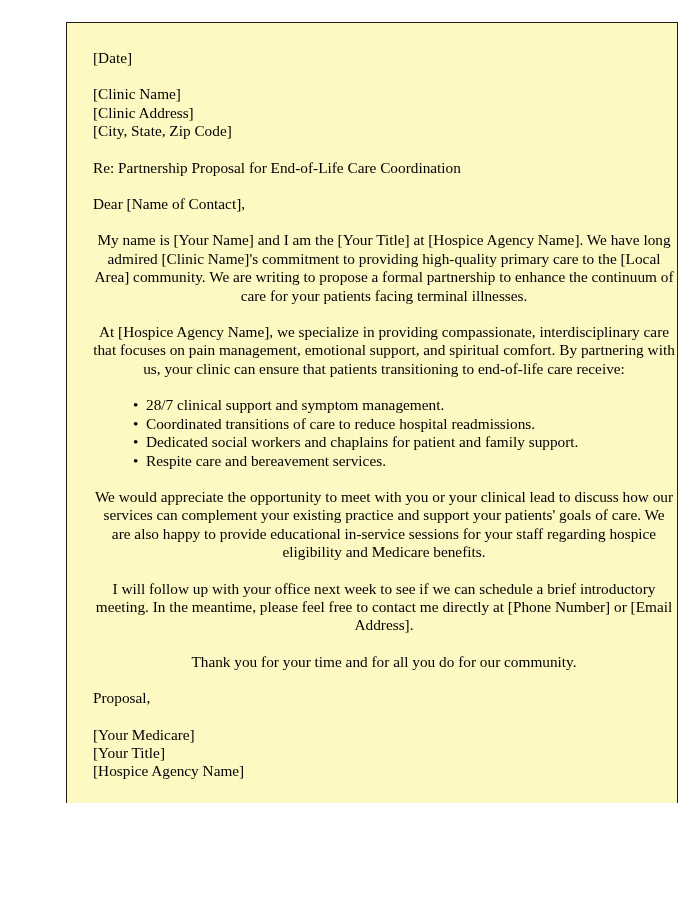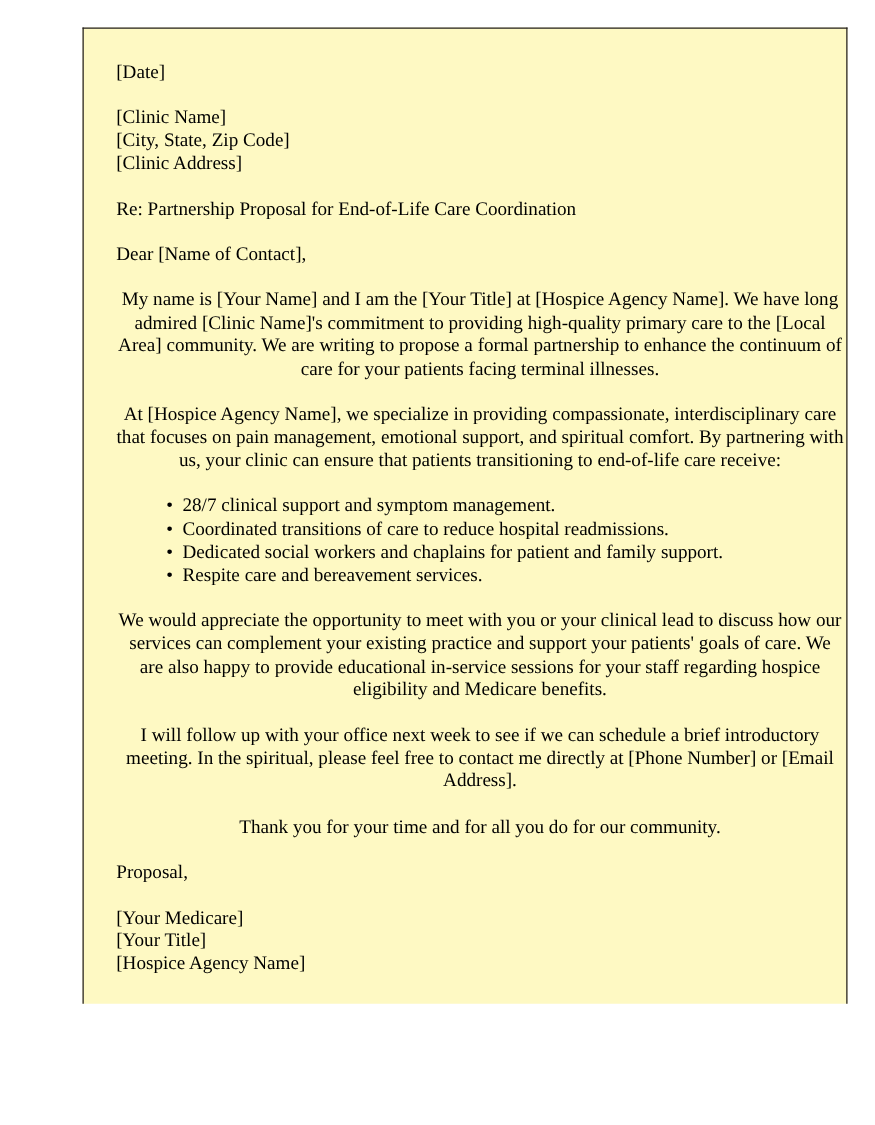--- a/index.html
+++ b/index.html
@@ -83,22 +83,22 @@
 
 <div id="page">
   <div id="letter">
 
     <div class="block">
       <span class="line">[Date]</span>
     </div>
 
     <div class="block">
       <span class="line">[Clinic Name]</span>
+      <span class="line">[Clinic Address]</span>
       <span class="line">[City, State, Zip Code]</span>
-      <span class="line">[Clinic Address]</span>
     </div>
 
     <div class="block">
       <span class="line">Re: Partnership Proposal for End-of-Life Care Coordination</span>
     </div>
 
     <div class="block">
       <span class="line">Dear [Name of Contact],</span>
     </div>
 
@@ -108,21 +108,21 @@
 
     <ul class="bullets">
       <li>28/7 clinical support and symptom management.</li>
       <li>Coordinated transitions of care to reduce hospital readmissions.</li>
       <li>Dedicated social workers and chaplains for patient and family support.</li>
       <li>Respite care and bereavement services.</li>
     </ul>
 
     <p class="para">We would appreciate the opportunity to meet with you or your clinical lead to discuss how our services can complement your existing practice and support your patients' goals of care. We are also happy to provide educational in-service sessions for your staff regarding hospice eligibility and Medicare benefits.</p>
 
-    <p class="para">I will follow up with your office next week to see if we can schedule a brief introductory meeting. In the spiritual, please feel free to contact me directly at [Phone Number] or [Email Address].</p>
+    <p class="para">I will follow up with your office next week to see if we can schedule a brief introductory meeting. In the meantime, please feel free to contact me directly at [Phone Number] or [Email Address].</p>
 
     <p class="para">Thank you for your time and for all you do for our community.</p>
 
     <div class="block">
       <span class="line">Proposal,</span>
     </div>
 
     <div class="block">
       <span class="line">[Your Medicare]</span>
       <span class="line">[Your Title]</span>

